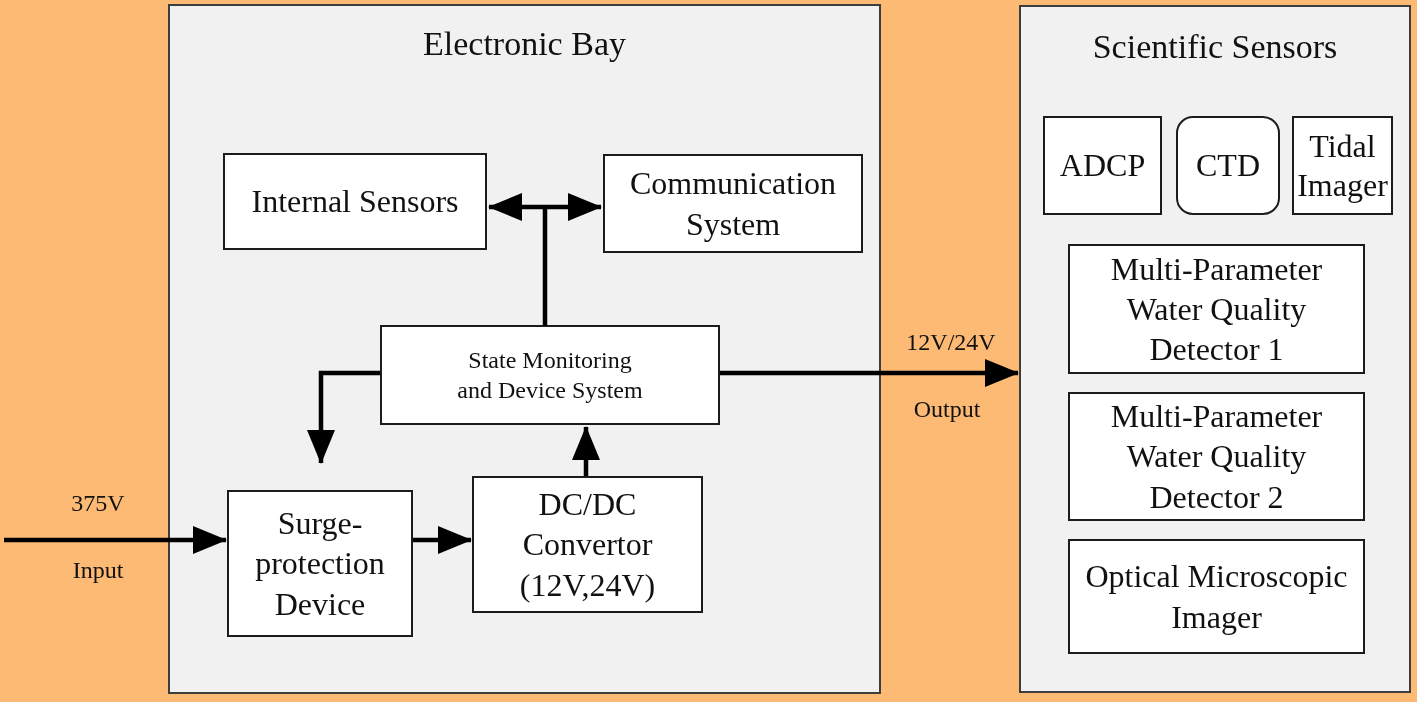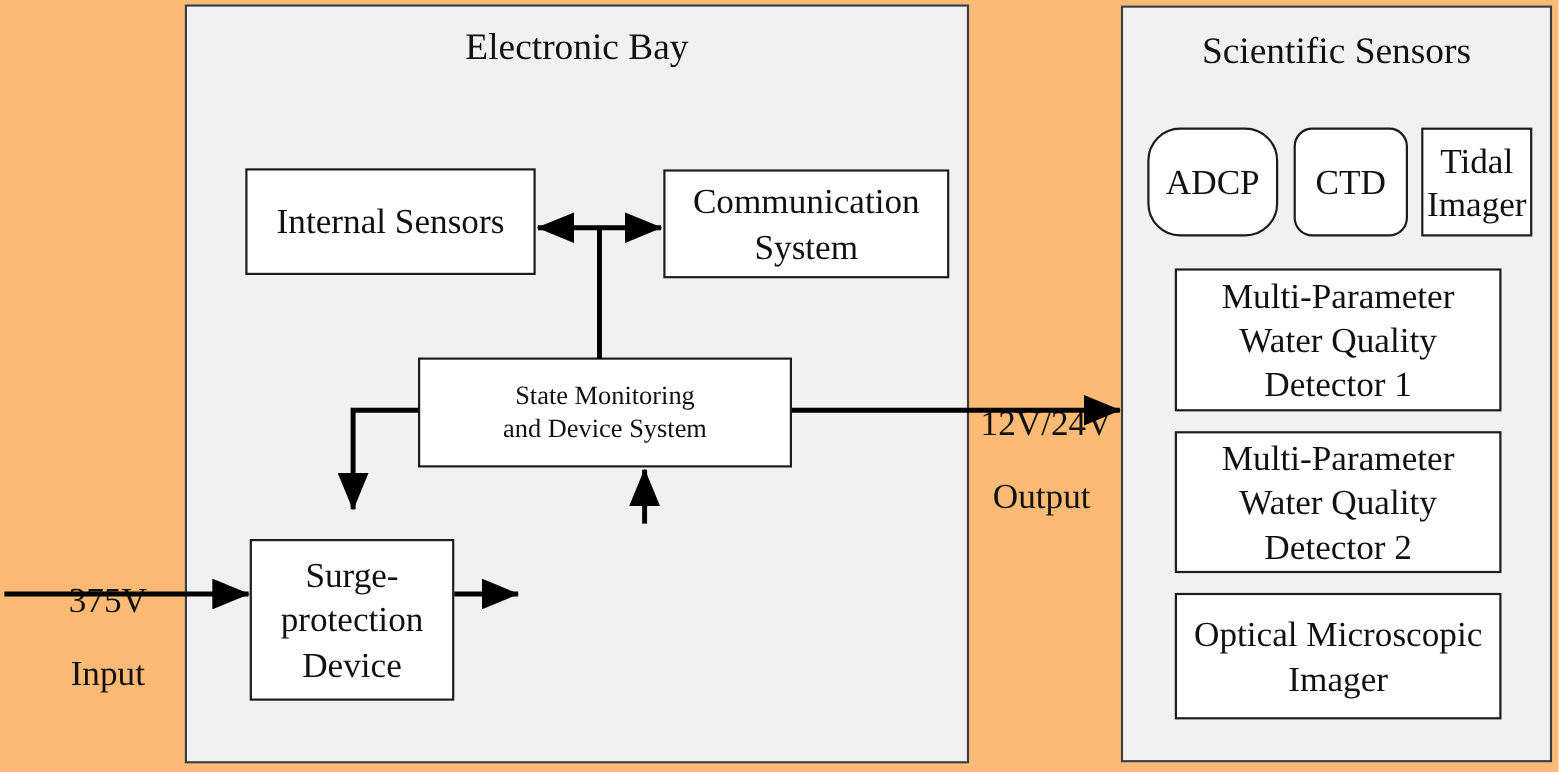--- a/index.html
+++ b/index.html
@@ -40,25 +40,24 @@
     justify-content: center;
     align-items: center;
     text-align: center;
     font-size: 32px;
     line-height: 1.26;
     color: #111111;
   }
   .free-label {
     position: absolute;
     text-align: center;
-    font-size: 32px;
+    font-size: 24px;
     line-height: 1.1;
     color: #111111;
     white-space: nowrap;
-    margin-top: 38px;
   }
   .wires {
     position: absolute;
     left: 0;
     top: 0;
     pointer-events: none;
   }
   .wire {
     fill: none;
     stroke: #000000;
@@ -90,22 +89,27 @@
     <div>State Monitoring</div>
     <div>and Device System</div>
   </div>
 
   <div class="node" style="left:227px; top:490px; width:186px; height:147px;">
     <div>Surge-</div>
     <div>protection</div>
     <div>Device</div>
   </div>
 
+  <div class="node" style="left:472px; top:476px; width:231px; height:137px;">
+    <div>DC/DC</div>
+    <div>Convertor</div>
+    <div>(12V,24V)</div>
+  </div>
 
-  <div class="node" style="left:1043px; top:116px; width:119px; height:99px;border-radius:30px;">
+  <div class="node" style="left:1043px; top:116px; width:119px; height:99px;">
     <div>ADCP</div>
   </div>
 
   <div class="node" style="left:1176px; top:116px; width:104px; height:99px;border-radius:17px;">
     <div>CTD</div>
   </div>
 
   <div class="node" style="left:1292px; top:116px; width:101px; height:99px; line-height:1.2;">
     <div>Tidal</div>
     <div>Imager</div>

